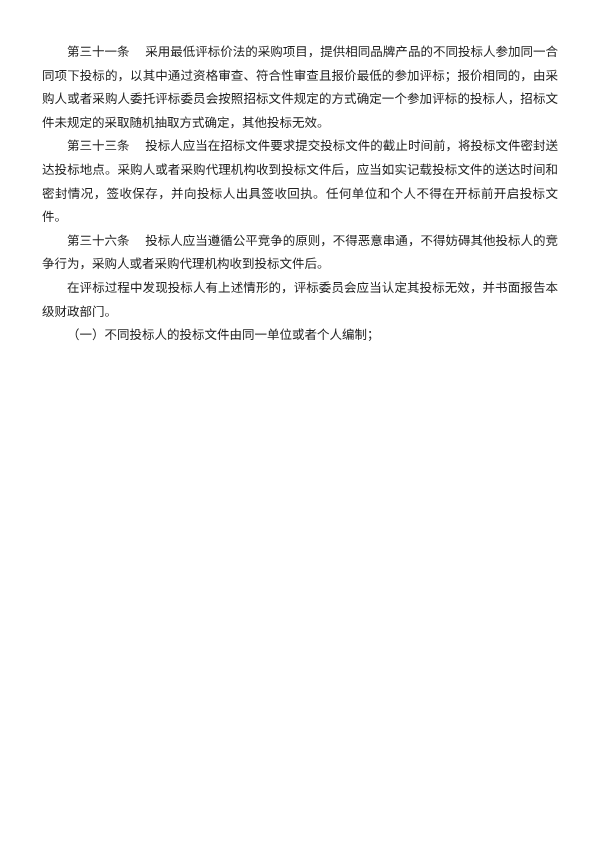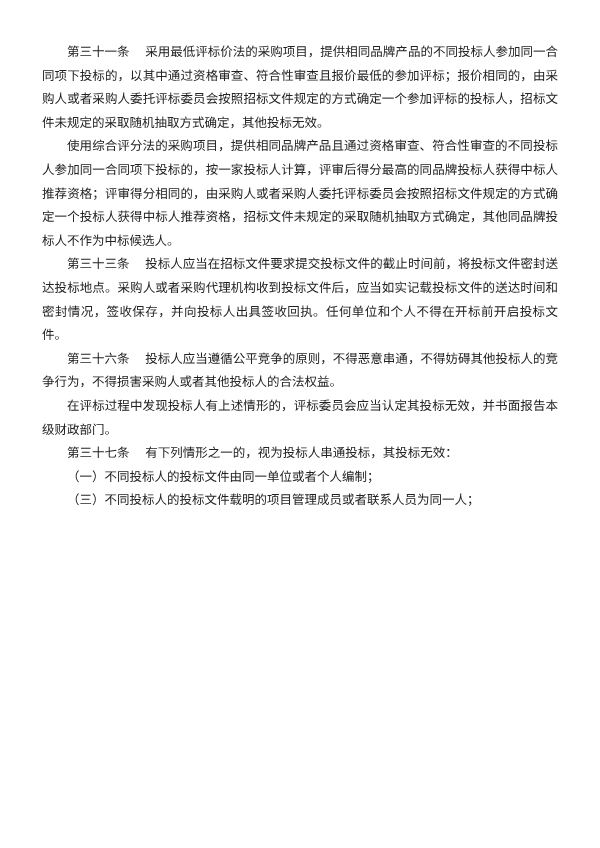--- a/index.html
+++ b/index.html
@@ -29,20 +29,17 @@
     text-align: justify;
     text-indent: 2em;
     line-break: strict;
   }
 </style>
 </head>
 <body>
 
 <div class="page">
   <p class="par">第三十一条　 采用最低评标价法的采购项目，提供相同品牌产品的不同投标人参加同一合同项下投标的，以其中通过资格审查、符合性审查且报价最低的参加评标；报价相同的，由采购人或者采购人委托评标委员会按照招标文件规定的方式确定一个参加评标的投标人，招标文件未规定的采取随机抽取方式确定，其他投标无效。</p>
-  <p class="par">使用综合评分法的采购项目，提供相同品牌产品且通过资格审查、符合性审查的不同投标人参加同一合同项下投标的，按一家投标人计算，评审后得分最高的同品牌投标人获得中标人推荐资格；评审得分相同的，由采购人或者采购人委托评标委员会按照招标文件规定的方式确定一个投标人获得中标人推荐资格，招标文件未规定的采取随机抽取方式确定，其他同品牌投标人不作为中标候选人。</p>
   <p class="par">第三十三条　 投标人应当在招标文件要求提交投标文件的截止时间前，将投标文件密封送达投标地点。采购人或者采购代理机构收到投标文件后，应当如实记载投标文件的送达时间和密封情况，签收保存，并向投标人出具签收回执。任何单位和个人不得在开标前开启投标文件。</p>
-  <p class="par">第三十六条　 投标人应当遵循公平竞争的原则，不得恶意串通，不得妨碍其他投标人的竞争行为，不得损害采购人或者其他投标人的合法权益。</p>
+  <p class="par">第三十六条　 投标人应当遵循公平竞争的原则，不得恶意串通，不得妨碍其他投标人的竞争行为，采购人或者采购代理机构收到投标文件后。</p>
   <p class="par">在评标过程中发现投标人有上述情形的，评标委员会应当认定其投标无效，并书面报告本级财政部门。</p>
-  <p class="par">第三十七条　 有下列情形之一的，视为投标人串通投标，其投标无效：</p>
   <p class="par">（一）不同投标人的投标文件由同一单位或者个人编制；</p>
-  <p class="par">（三）不同投标人的投标文件载明的项目管理成员或者联系人员为同一人；</p>
 </div>
 
 </body></html>

